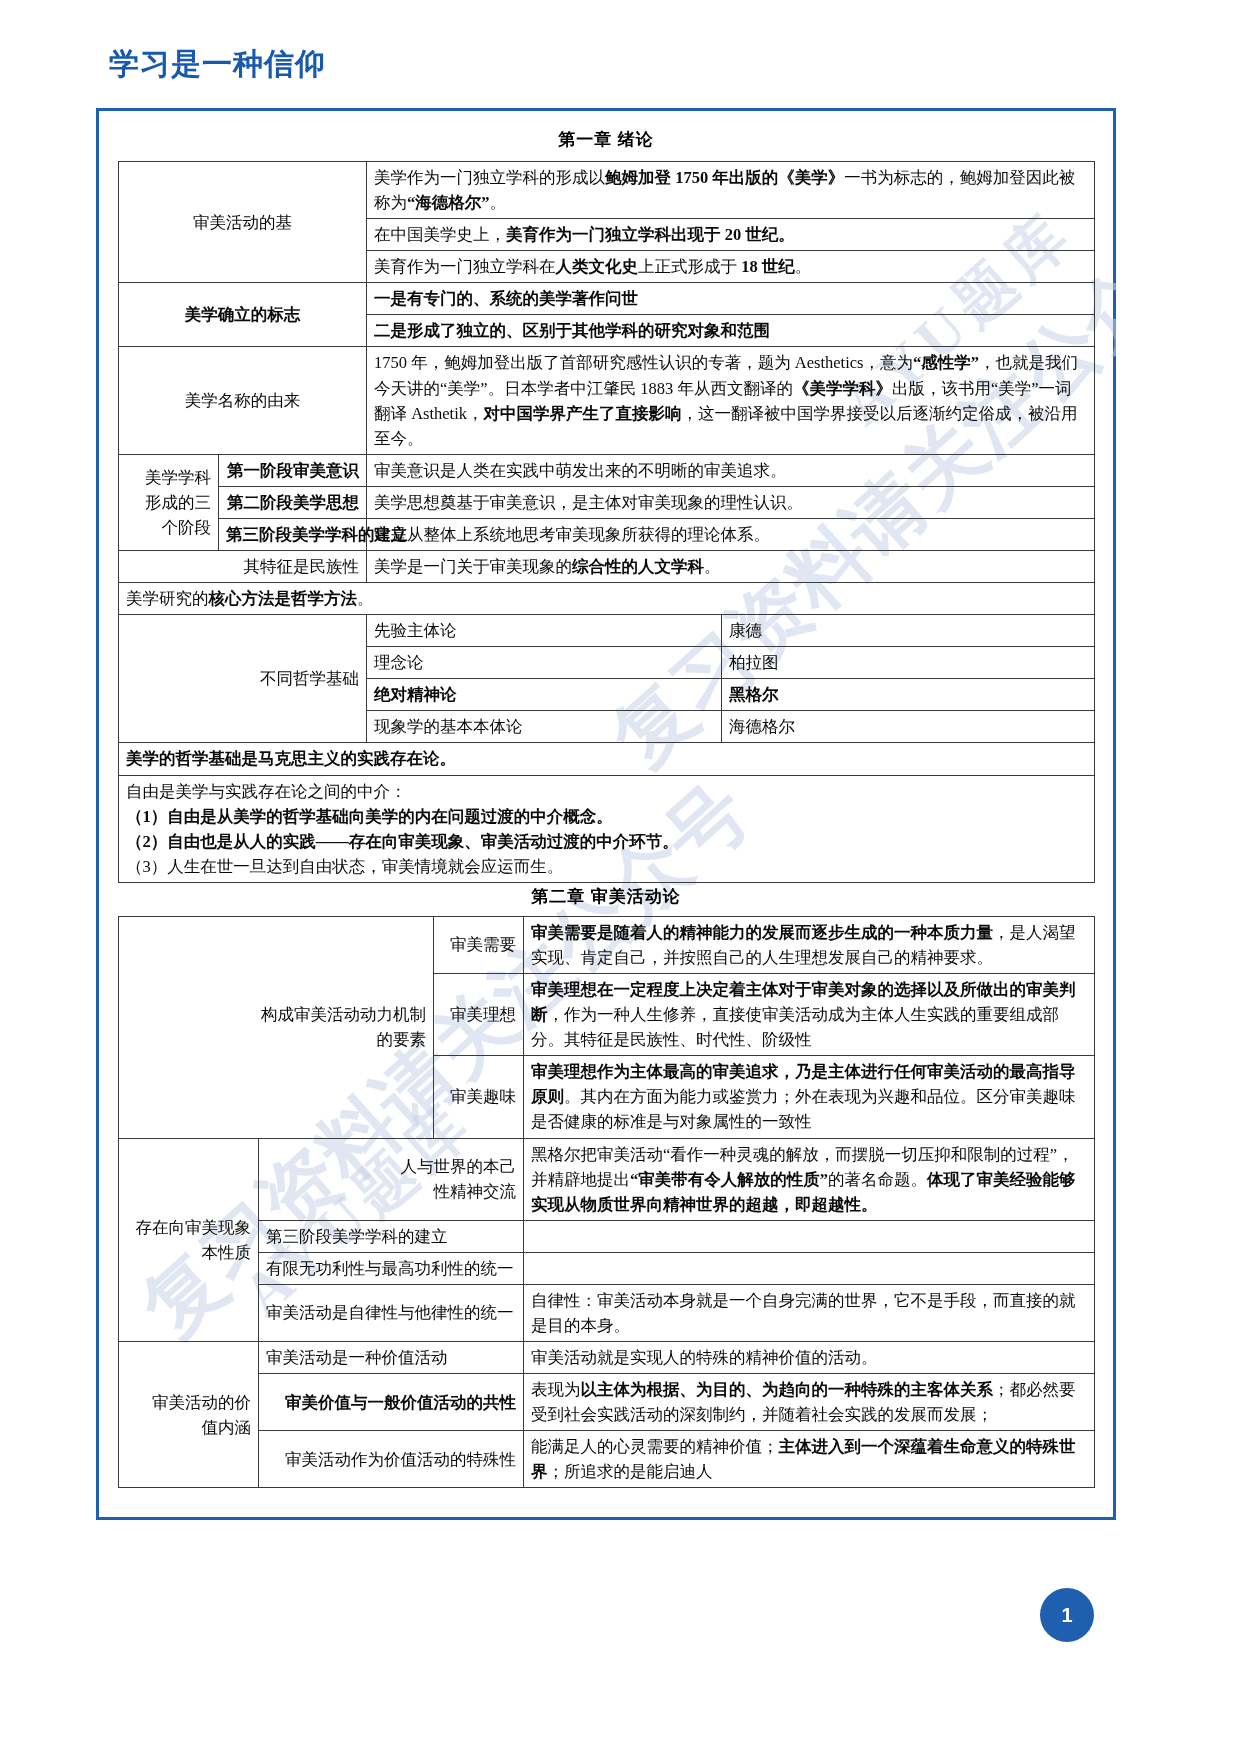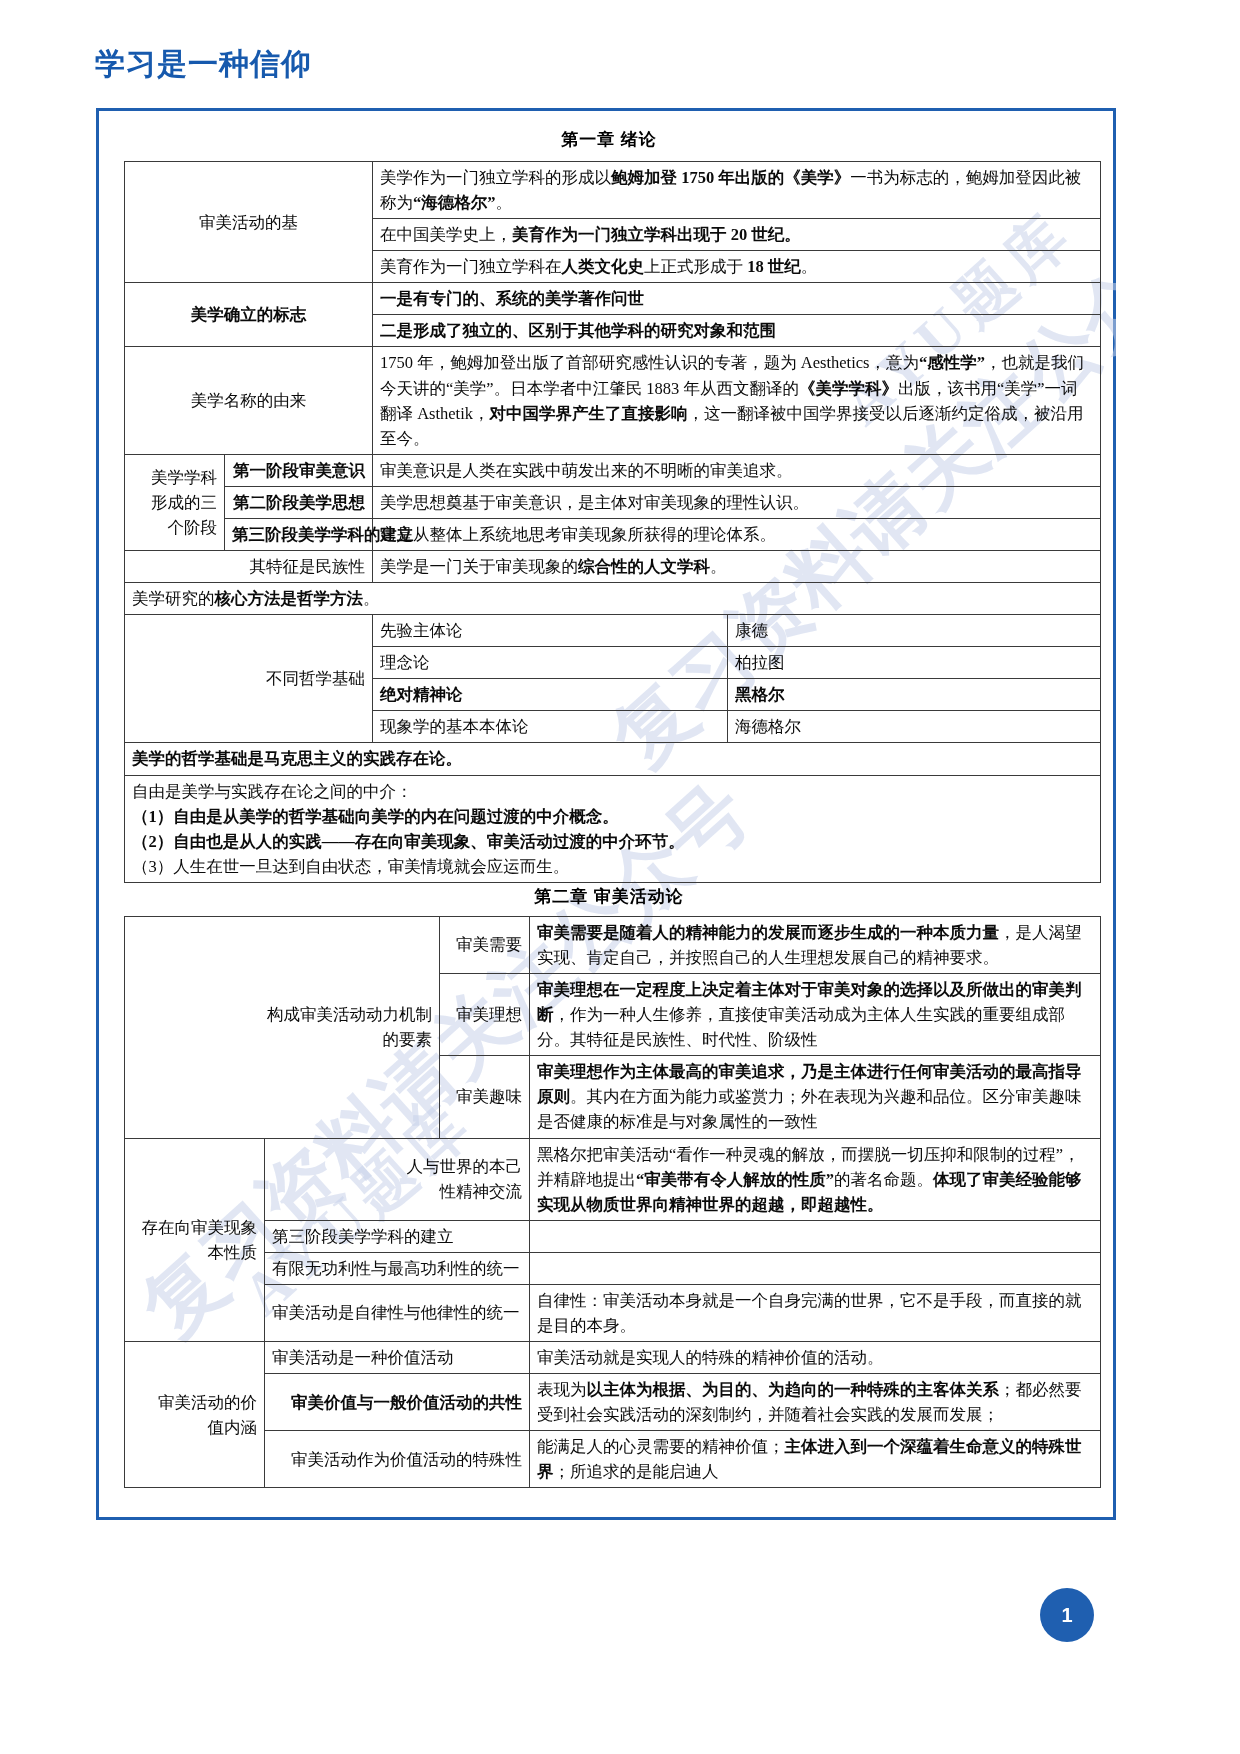--- a/index.html
+++ b/index.html
@@ -12,21 +12,21 @@
     height: 1754px;
     position: relative;
     font-family: "Liberation Serif", "DejaVu Serif", serif;
     overflow: hidden;
   }
 
   
   .page-header {
     position: absolute;
     top: 44px;
-    left: 95px;
+    left: 109px;
     font-family: "Liberation Sans", "DejaVu Sans", sans-serif;
     font-size: 30px;
     font-weight: bold;
     color: #1659ad;
     letter-spacing: 1px;
   }
 
   
   .doc-frame {
     position: absolute;
@@ -65,21 +65,21 @@
   .wm-4 { font-size: 60px; top: 1060px; left: 120px; transform: rotate(-42deg); letter-spacing: 8px;}
 
   
   .content {
     position: absolute;
     top: 108px;
     left: 96px;
     width: 1020px;
     height: 1552px;
     box-sizing: border-box;
-    padding: 16px 22px 0 28px;
+    padding: 16px 22px 0 22px;
     z-index: 2;
   }
 
   .chapter-title {
     text-align: center;
     font-size: 17px;
     font-weight: bold;
     font-family: "Liberation Sans", "DejaVu Sans", sans-serif;
     margin: 4px 0 10px 0;
     letter-spacing: 1px;

